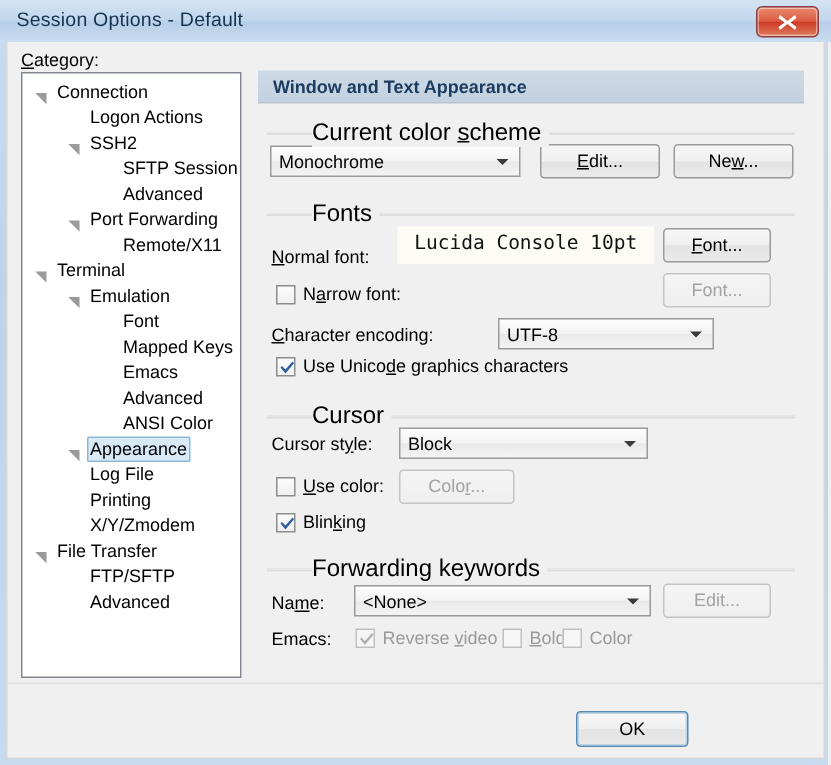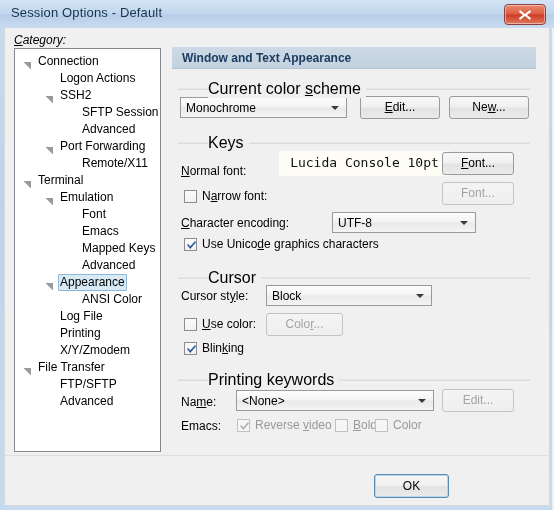--- a/index.html
+++ b/index.html
@@ -67,21 +67,20 @@
     border: 1px solid #d8d8d8;
     border-top: 1px solid #dedede;
     box-sizing: border-box;
   }
 
   
   #category-label {
     position: absolute;
     left: 14px; top: 33px;
     font-size: 12px;
-    font-style: italic;
   }
   #category-label u { text-decoration: underline; }
 
   #tree-panel {
     position: absolute;
     left: 14px; top: 48px;
     width: 147px; height: 404px;
     background: #ffffff;
     border: 1px solid #828790;
     box-sizing: border-box;
@@ -305,36 +304,36 @@
         <div class="tree-item">
           <span class="tw" style="left: 30px;"><svg width="9" height="9" viewBox="0 0 9 9">
               <path d="M0.5 1 L8 1 L8 8.5 Z" fill="#9a9a9a"></path>
             </svg></span>
           <span class="lbl" style="left: 43px;">Emulation</span>
         </div>
         <div class="tree-item">
           <span class="lbl" style="left: 65px;">Font</span>
         </div>
         <div class="tree-item">
+          <span class="lbl" style="left: 65px;">Mapped Keys</span>
+        </div>
+        <div class="tree-item">
           <span class="lbl" style="left: 65px;">Emacs</span>
         </div>
         <div class="tree-item">
-          <span class="lbl" style="left: 65px;">Mapped Keys</span>
-        </div>
-        <div class="tree-item">
           <span class="lbl" style="left: 65px;">Advanced</span>
+        </div>
+        <div class="tree-item">
+          <span class="lbl" style="left: 65px;">ANSI Color</span>
         </div>
         <div class="tree-item selected">
           <span class="tw" style="left: 30px;"><svg width="9" height="9" viewBox="0 0 9 9">
               <path d="M0.5 1 L8 1 L8 8.5 Z" fill="#9a9a9a"></path>
             </svg></span>
           <span class="lbl" style="left: 43px;">Appearance</span>
-        </div>
-        <div class="tree-item">
-          <span class="lbl" style="left: 65px;">ANSI Color</span>
         </div>
         <div class="tree-item">
           <span class="lbl" style="left: 43px;">Log File</span>
         </div>
         <div class="tree-item">
           <span class="lbl" style="left: 43px;">Printing</span>
         </div>
         <div class="tree-item">
           <span class="lbl" style="left: 43px;">X/Y/Zmodem</span>
         </div>
@@ -366,26 +365,26 @@
     <span class="carrow"></span>
   </div>
   <div class="btn" style="left:360px; top:96px; width:80px;">
     <span><u class="acc">E</u>dit...</span>
   </div>
   <div class="btn" style="left:449px; top:96px; width:80px;">
     <span>Ne<u class="acc">w</u>...</span>
   </div>
 
   <div class="group" style="left:178px; top:134px; width:352px;">
-    <div class="g-title">Keys</div>
+    <div class="g-title">Fonts</div>
     <div class="g-line" style="width:352px;"></div>
   </div>
 
   <div class="lbl-static" style="left:181px; top:164px;"><u class="acc">N</u>ormal font:</div>
-  <div id="font-preview" style="left:279px; top:151px; width:171px; height:25px;">Lucida Console 10pt</div>
+  <div id="font-preview" style="left:265px; top:151px; width:171px; height:25px;">Lucida Console 10pt</div>
   <div class="btn" style="left:442px; top:152px; width:72px;">
     <span><u class="acc">F</u>ont...</span>
   </div>
 
   <div class="chk" style="left:184px; top:189px;">
     <span class="box"></span>
     <span class="ctxt">N<u class="acc">a</u>rrow font:</span>
   </div>
   <div class="btn disabled" style="left:442px; top:182px; width:72px;">
     <span>Font...</span>
@@ -432,21 +431,21 @@
       <span>
         <svg width="11" height="11" viewBox="0 0 11 11">
             <path d="M1 5 L2 4 L4.3 6.3 L9 1 L10 2.2 L4.3 9 Z" fill="#2b5f9e"></path>
           </svg>
       </span>
     </span>
     <span class="ctxt">Blin<u class="acc">k</u>ing</span>
   </div>
 
   <div class="group" style="left:178px; top:371px; width:352px;">
-    <div class="g-title">Printing keywords</div>
+    <div class="g-title">Forwarding keywords</div>
     <div class="g-line" style="width:352px;"></div>
   </div>
 
   <div class="lbl-static" style="left:181px; top:395px;">Na<u class="acc">m</u>e:</div>
   <div class="combo" style="left:236px; top:390px; width:198px;">
     <span class="ctext">&lt;None&gt;</span>
     <span class="carrow"></span>
   </div>
   <div class="btn disabled" style="left:442px; top:389px; width:72px;">
     <span>Edit...</span>
@@ -466,17 +465,17 @@
   <div class="chk disabled" style="left:335px; top:418px;">
     <span class="box"></span>
     <span class="ctxt"><u class="acc">B</u>old</span>
   </div>
   <div class="chk disabled" style="left:375px; top:418px;">
     <span class="box"></span>
     <span class="ctxt">Color</span>
   </div>
 
   <div id="footer"></div>
-  <div class="btn default" style="left:374px; top:474px; width:75px; height:24px; line-height:22px;">
+  <div class="btn default" style="left:384px; top:474px; width:75px; height:24px; line-height:22px;">
     <span>OK</span>
   </div>
 
 </div>
 
 </body></html>

